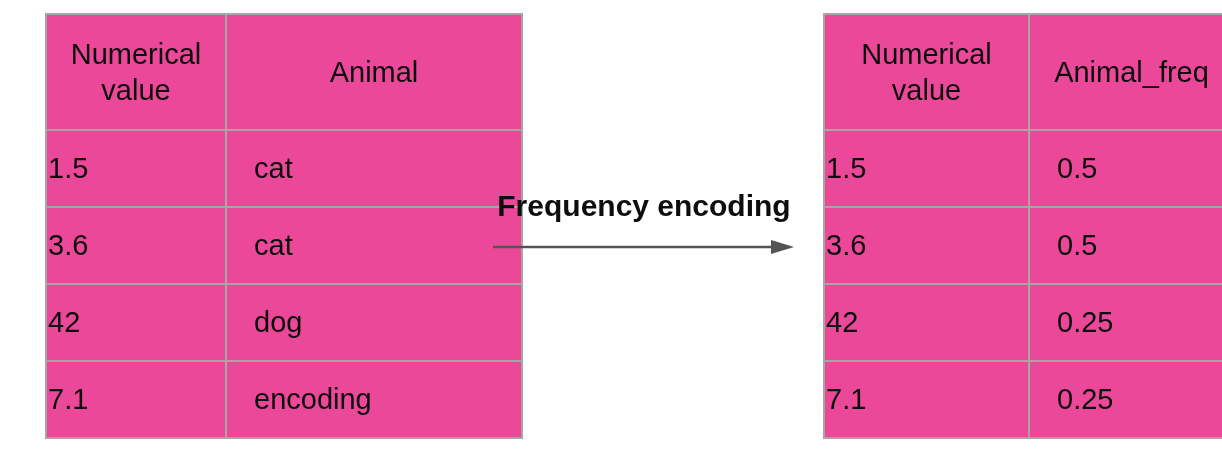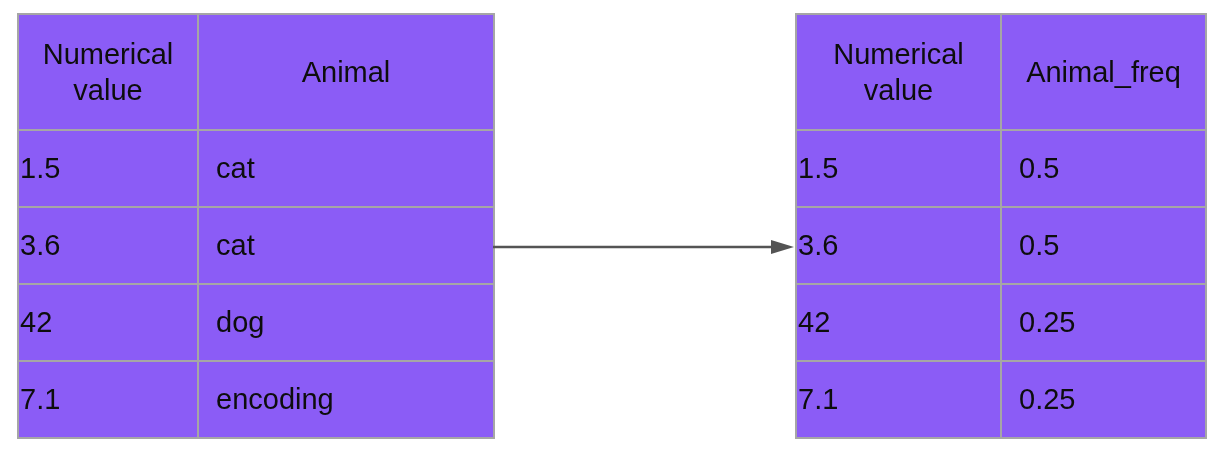--- a/index.html
+++ b/index.html
@@ -10,41 +10,42 @@
     height: 462px;
     background: #ffffff;
     font-family: "Liberation Sans", sans-serif;
     color: #0d0d0d;
     overflow: hidden;
   }
   table.data-table {
     position: absolute;
     border-collapse: collapse;
     table-layout: fixed;
-    background: #8b5cf6;
+    background: #ec4899;
+    margin-left: 28px;
   }
   table.data-table th,
   table.data-table td {
     border: 2px solid #a6a6a6;
     font-size: 29px;
     font-weight: 400;
     color: #0d0d0d;
     vertical-align: middle;
     overflow: hidden;
   }
   table.data-table th {
     text-align: center;
     white-space: pre-line;
     line-height: 1.25;
     font-weight: 400;
   }
   table.data-table thead tr { height: 116px; }
   table.data-table tbody tr { height: 77px; }
   td.cell-center { text-align: left; }
-  td.cell-left   { text-align: left; padding-left: 17px; }
+  td.cell-left   { text-align: left; padding-left: 27px; }
 
   #left-table  { left: 17px;  top: 13px; width: 476px; }
   #right-table { left: 795px; top: 13px; width: 410px; }
 
   .arrow-label {
     position: absolute;
     left: 490px;
     top: 190px;
     width: 308px;
     text-align: center;
@@ -93,20 +94,21 @@
         <td class="cell-center">42</td>
         <td class="cell-left">dog</td>
       </tr>
       <tr>
         <td class="cell-center">7.1</td>
         <td class="cell-left">encoding</td>
       </tr>
     </tbody>
   </table>
 
+  <div class="arrow-label">Frequency encoding</div>
   <svg class="arrow-svg" viewBox="0 0 302 16" xmlns="http://www.w3.org/2000/svg" aria-hidden="true">
     <line x1="0" y1="8" x2="280" y2="8" stroke="#545454" stroke-width="2.5"></line>
     <polygon points="278,1 301,8 278,15" fill="#545454"></polygon>
   </svg>
 
   <table class="data-table" id="right-table">
     <colgroup>
       <col style="width:205px">
       <col style="width:205px">
     </colgroup>

